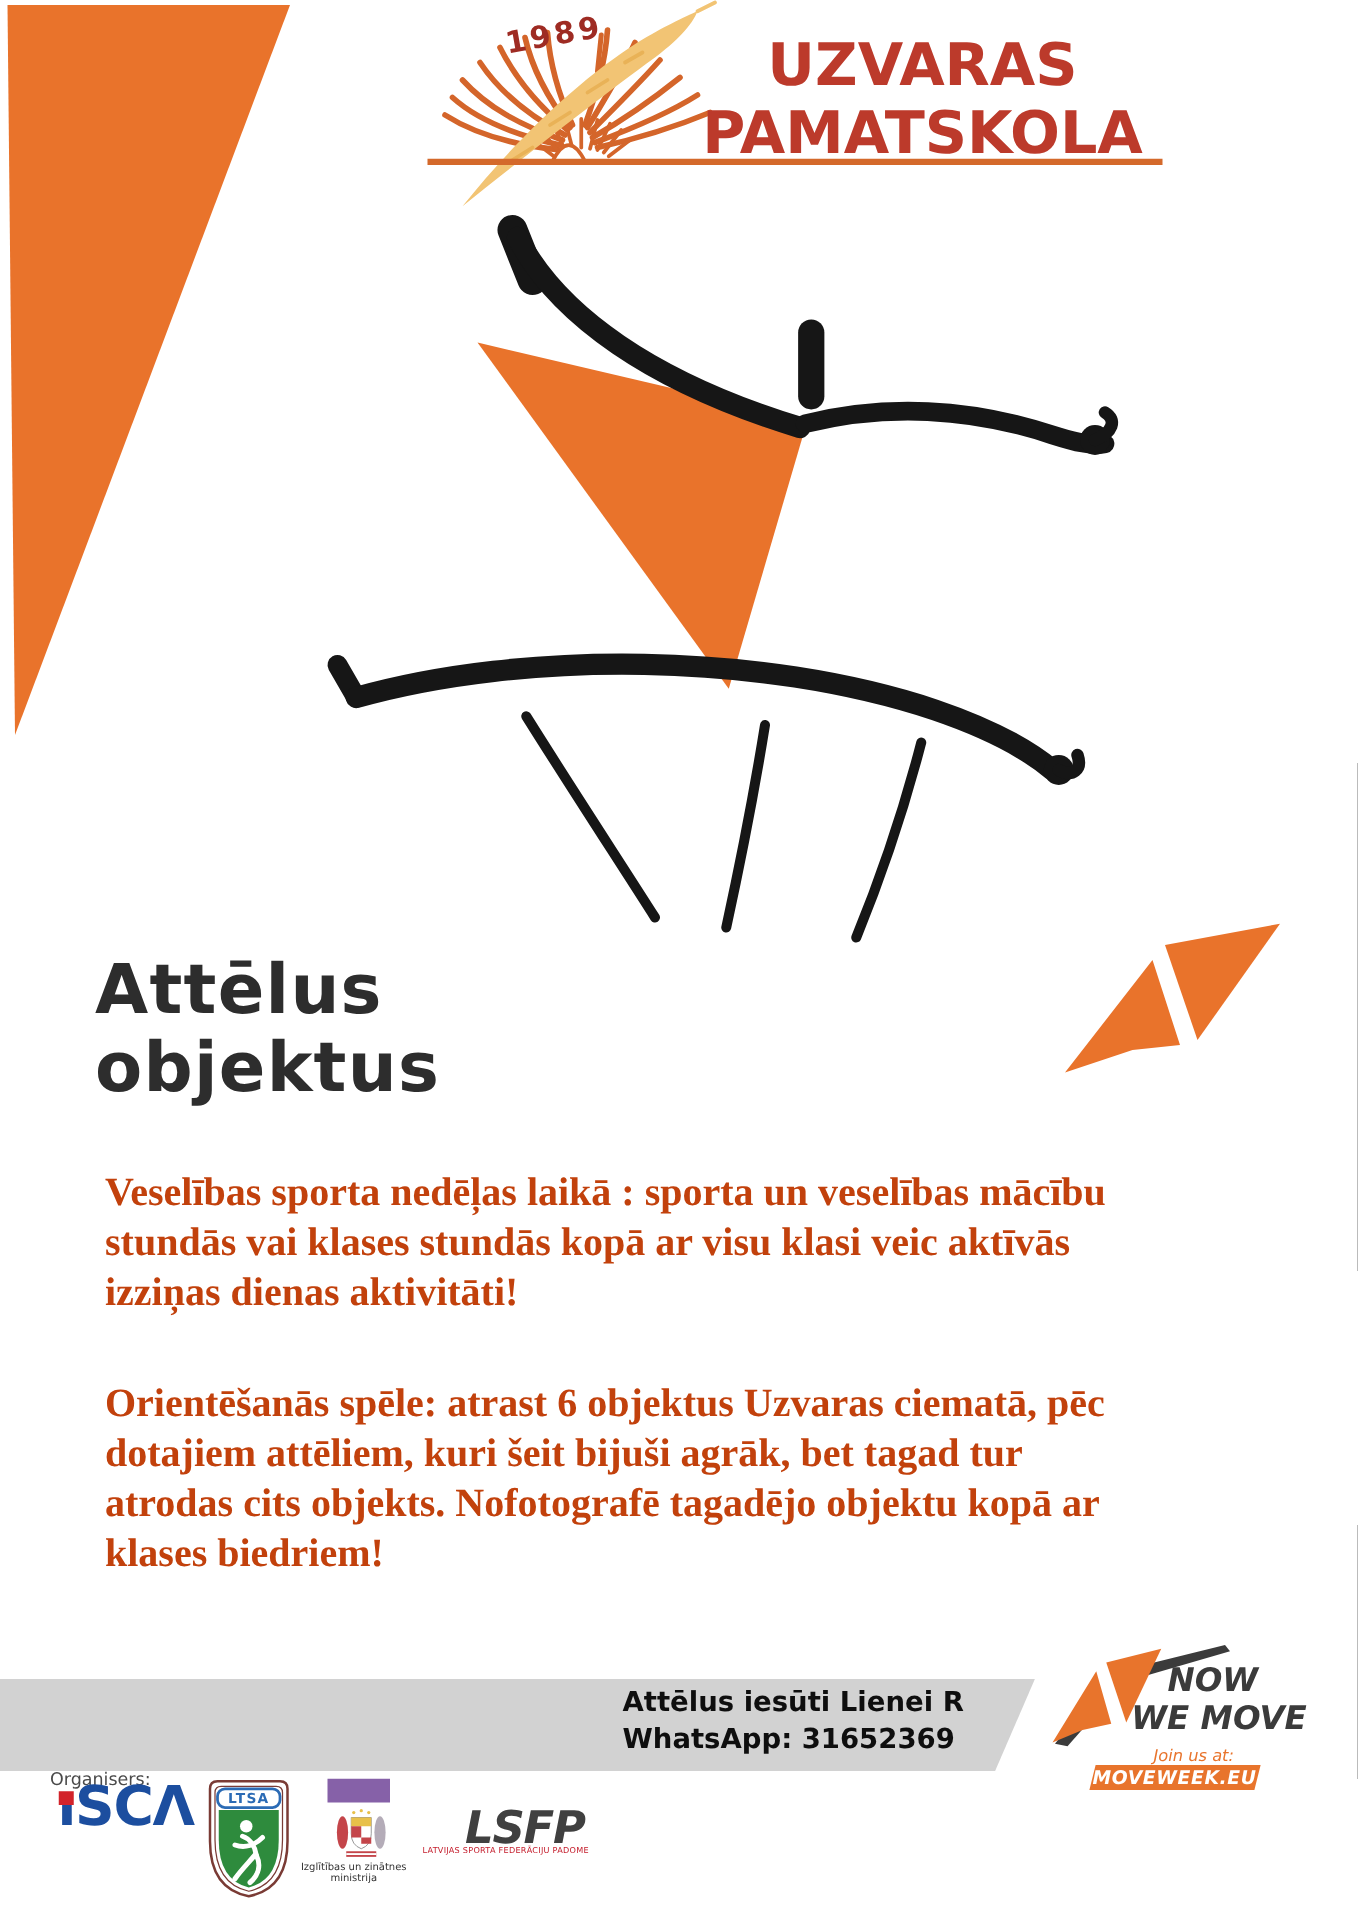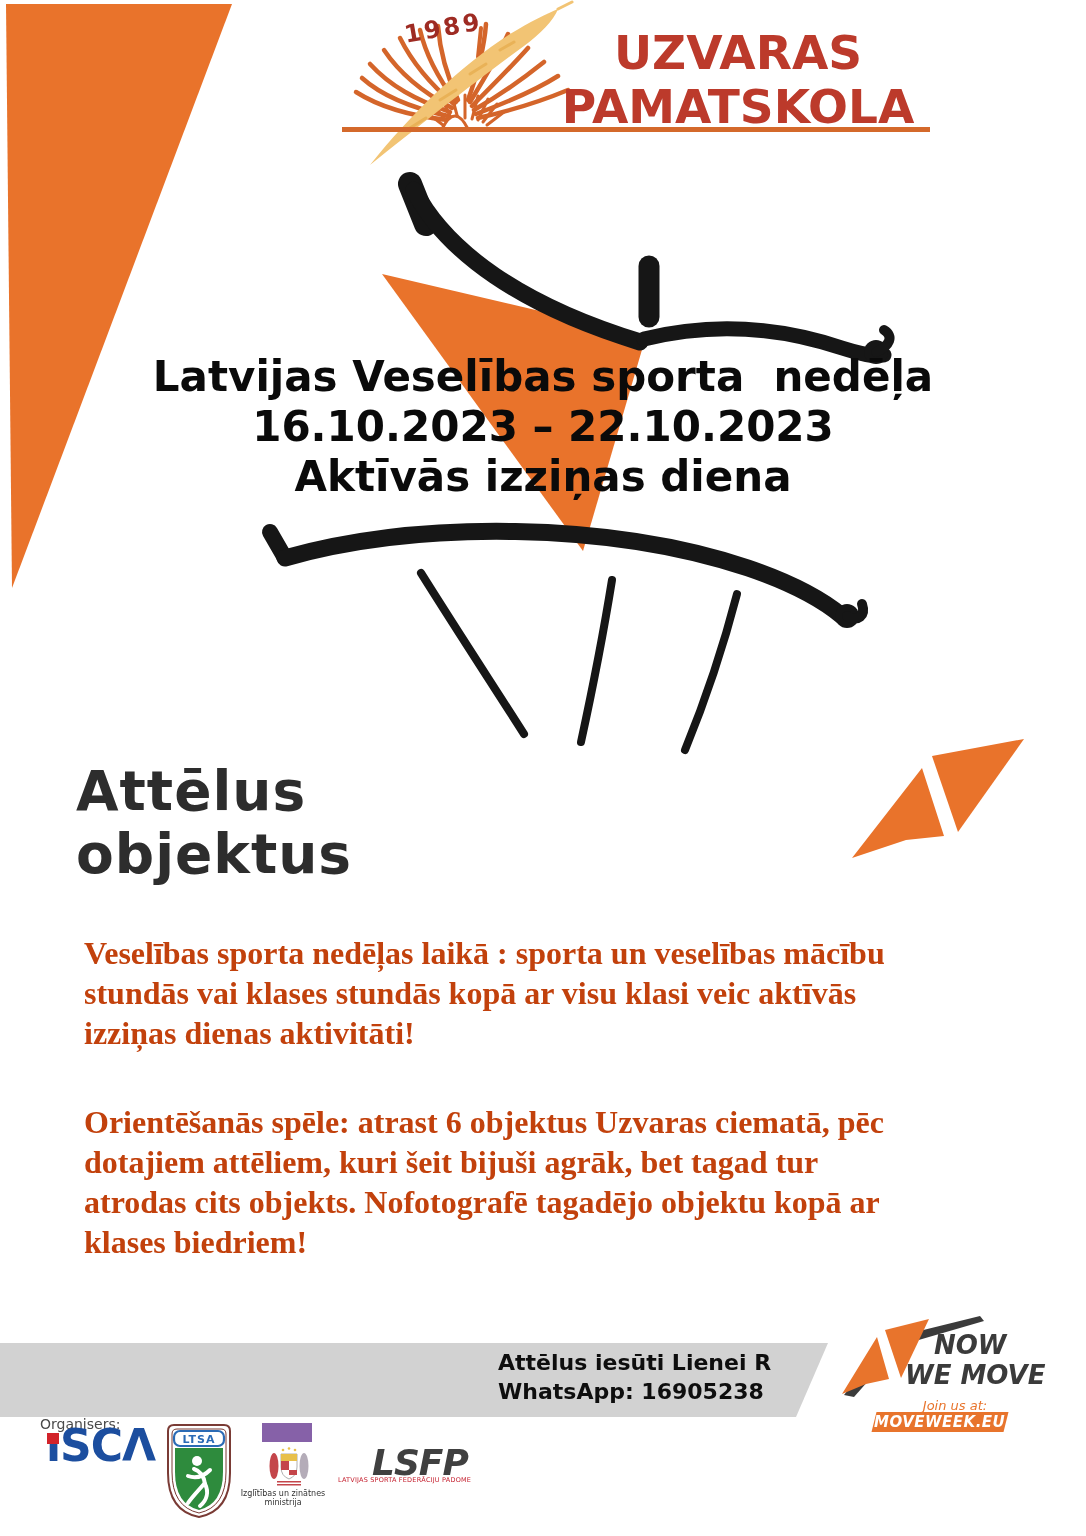--- a/index.html
+++ b/index.html
@@ -177,25 +177,20 @@
     </g>
   </svg>
 
   <div id="school-year" class="abs">1989</div>
   <div id="school-name" class="abs">
     <div>UZVARAS</div>
     <div>PAMATSKOLA</div>
   </div>
   <div id="school-rule" class="abs"></div>
 
-  <div id="title" class="abs">
-    <div class="t-line">Latvijas Veselības sporta  nedēļa</div>
-    <div class="t-line">16.10.2023 – 22.10.2023</div>
-    <div class="t-line">Aktīvās izziņas diena</div>
-  </div>
 
   <div id="program-heading" class="abs">
     <div>Attēlus</div>
     <div>objektus</div>
   </div>
 
   <div id="para1" class="abs para">
     <div class="p-line">Veselības sporta nedēļas laikā : sporta un veselības mācību</div>
     <div class="p-line">stundās vai klases stundās kopā ar visu klasi veic aktīvās</div>
     <div class="p-line">izziņas dienas aktivitāti!</div>
@@ -203,21 +198,21 @@
   <div id="para2" class="abs para">
     <div class="p-line">Orientēšanās spēle: atrast 6 objektus Uzvaras ciematā, pēc</div>
     <div class="p-line">dotajiem attēliem, kuri šeit bijuši agrāk, bet tagad tur</div>
     <div class="p-line">atrodas cits objekts. Nofotografē tagadējo objektu kopā ar</div>
     <div class="p-line">klases biedriem!</div>
   </div>
 
   <div id="contact-banner" class="abs"></div>
   <div id="contact-text" class="abs">
     <div>Attēlus iesūti Lienei R</div>
-    <div>WhatsApp: 16905238</div>
+    <div>WhatsApp: 31652369</div>
   </div>
 
   <div id="nwm-word1" class="abs">NOW</div>
   <div id="nwm-word2" class="abs">WE MOVE</div>
   <div id="nwm-join" class="abs">Join us at:</div>
   <div id="nwm-band" class="abs"></div>
   <div id="nwm-site" class="abs">MOVEWEEK.EU</div>
 
   <div id="org-label" class="abs">Organisers:</div>
 

